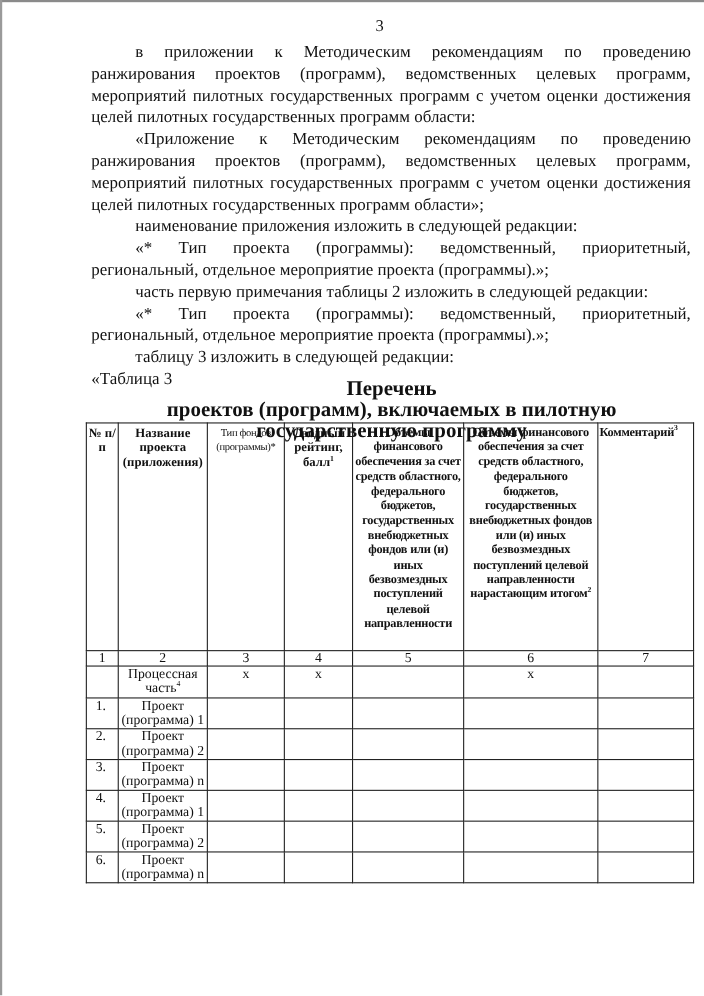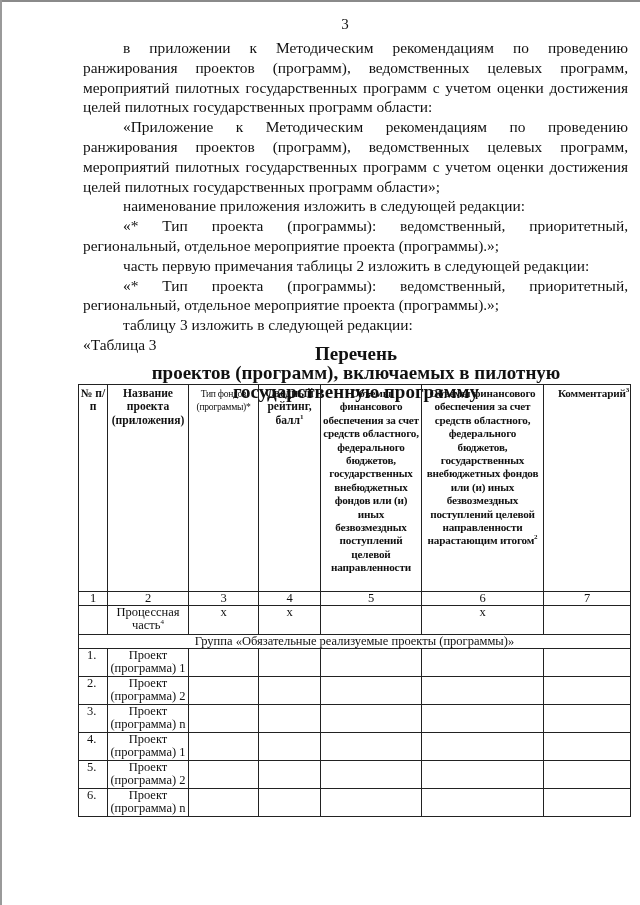--- a/index.html
+++ b/index.html
@@ -72,44 +72,41 @@
       <col style="width:87px">
   </colgroup>
   <tbody>
       <tr class="hdr">
     <th><span>№ п/п</span></th>
     <th><span>Название проекта (приложения)</span></th>
     <th class="small"><span>Тип фондов (программы)*</span></th>
     <th><span>Сводный рейтинг, балл</span><sup>1</sup></th>
     <th class="tight"><span>Объемы финансового обеспечения за счет средств областного, федерального бюджетов, государственных внебюджетных фондов или (и) иных безвозмездных поступлений целевой направленности</span></th>
     <th class="tight"><span>Объемы финансового обеспечения за счет средств областного, федерального бюджетов, государственных внебюджетных фондов или (и) иных безвозмездных поступлений целевой направленности нарастающим итогом</span><sup>2</sup></th>
-    <th class="tight" style="text-align:right"><span>Комментарий</span><sup>3</sup></th>
+    <th class="tight" style="text-align:left"><span>Комментарий</span><sup>3</sup></th>
   </tr>
   <tr class="nums">
     <td>1</td>
     <td>2</td>
     <td>3</td>
     <td>4</td>
     <td>5</td>
     <td>6</td>
     <td>7</td>
   </tr>
   <tr class="proc">
     <td></td>
     <td><span>Процессная часть</span><sup>4</sup></td>
     <td>х</td>
     <td>х</td>
     <td></td>
     <td>х</td>
     <td></td>
   </tr>
 
-  <tr class="group">
-    <td colspan="7">Группа «Обязательные реализуемые проекты (программы)»</td>
-  </tr>
   <tr class="row">
     <td class="num">1.</td>
     <td>Проект (программа) 1</td>
     <td></td>
         <td></td>
         <td></td>
         <td></td>
         <td></td>
   </tr>
   <tr class="row">

